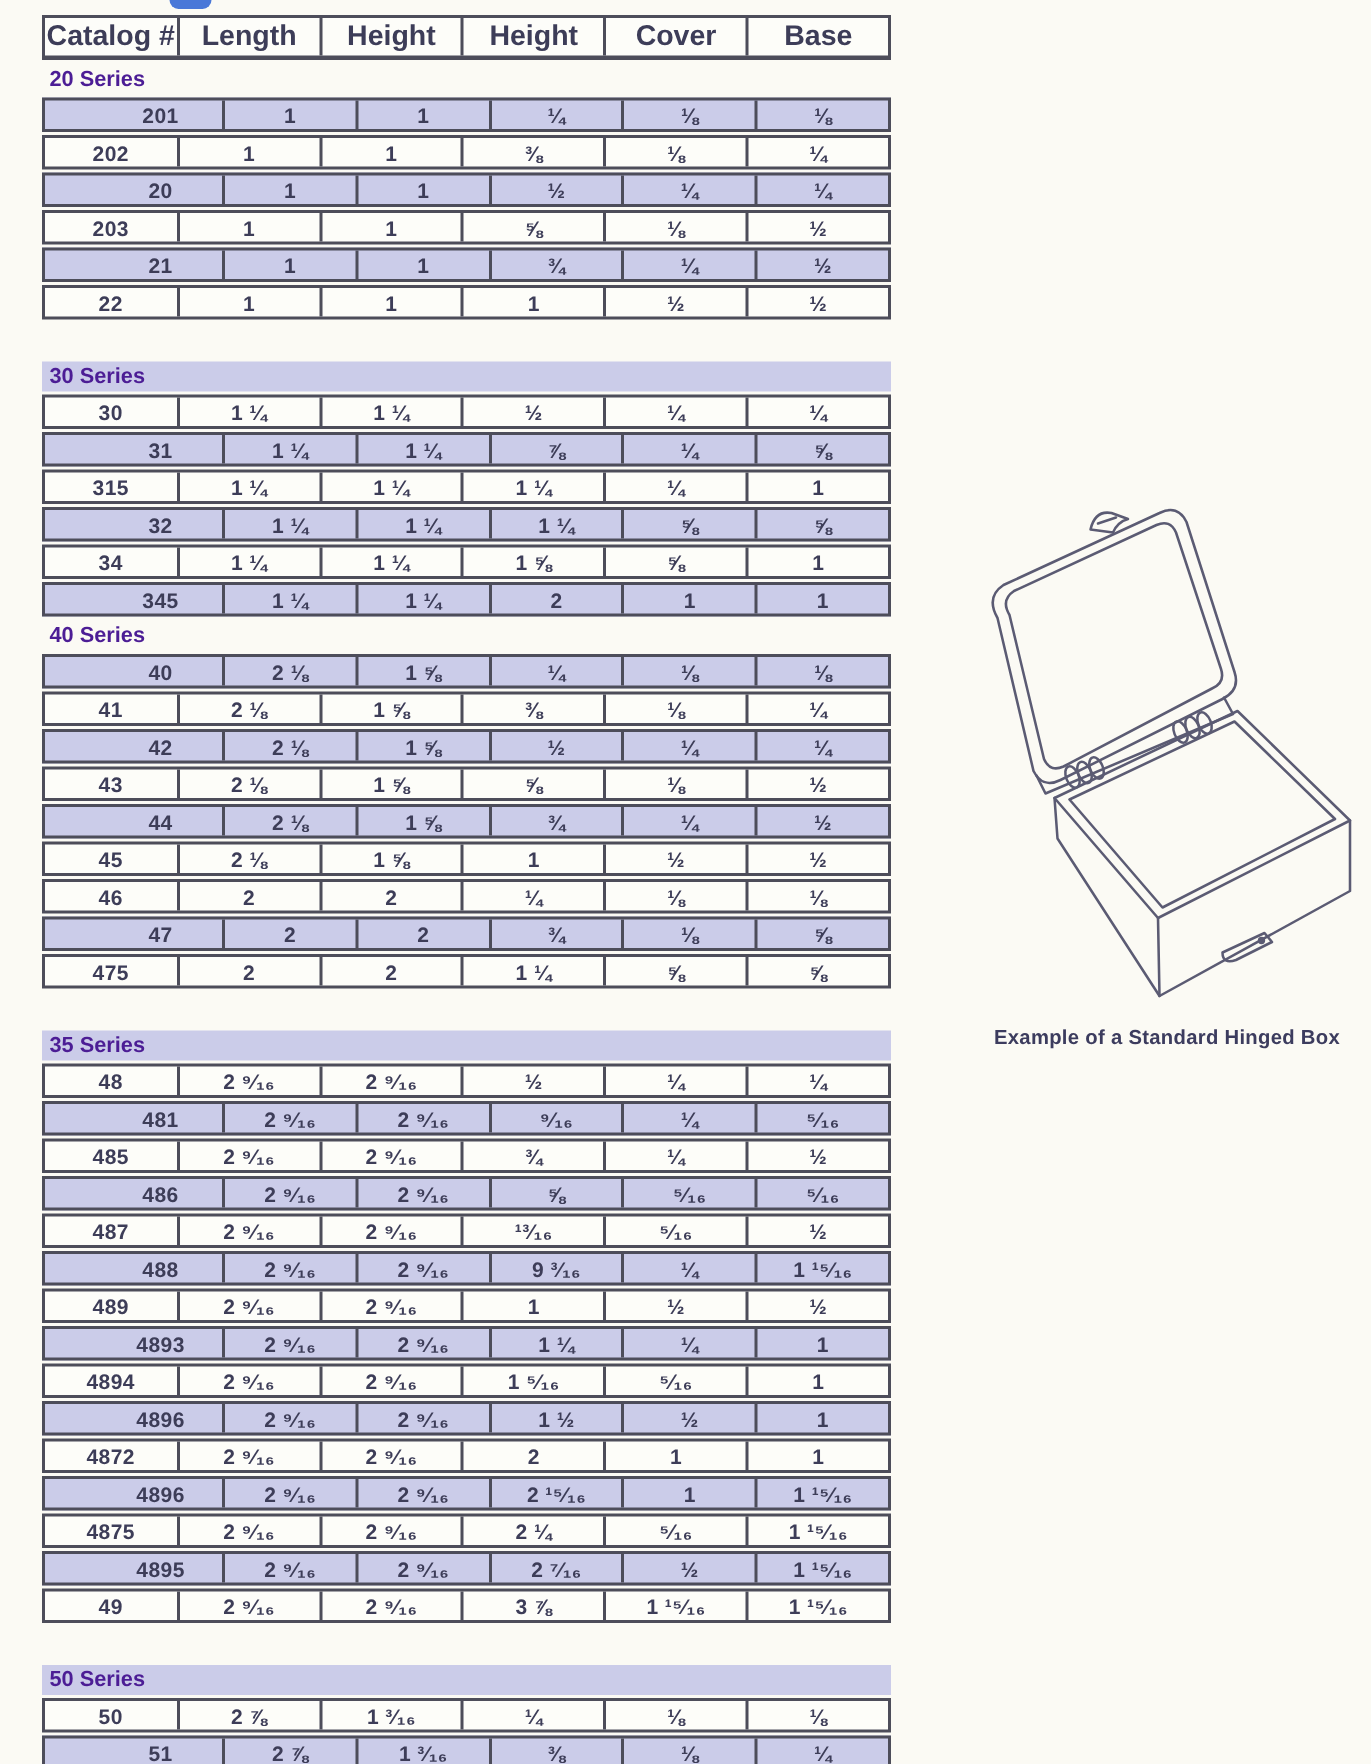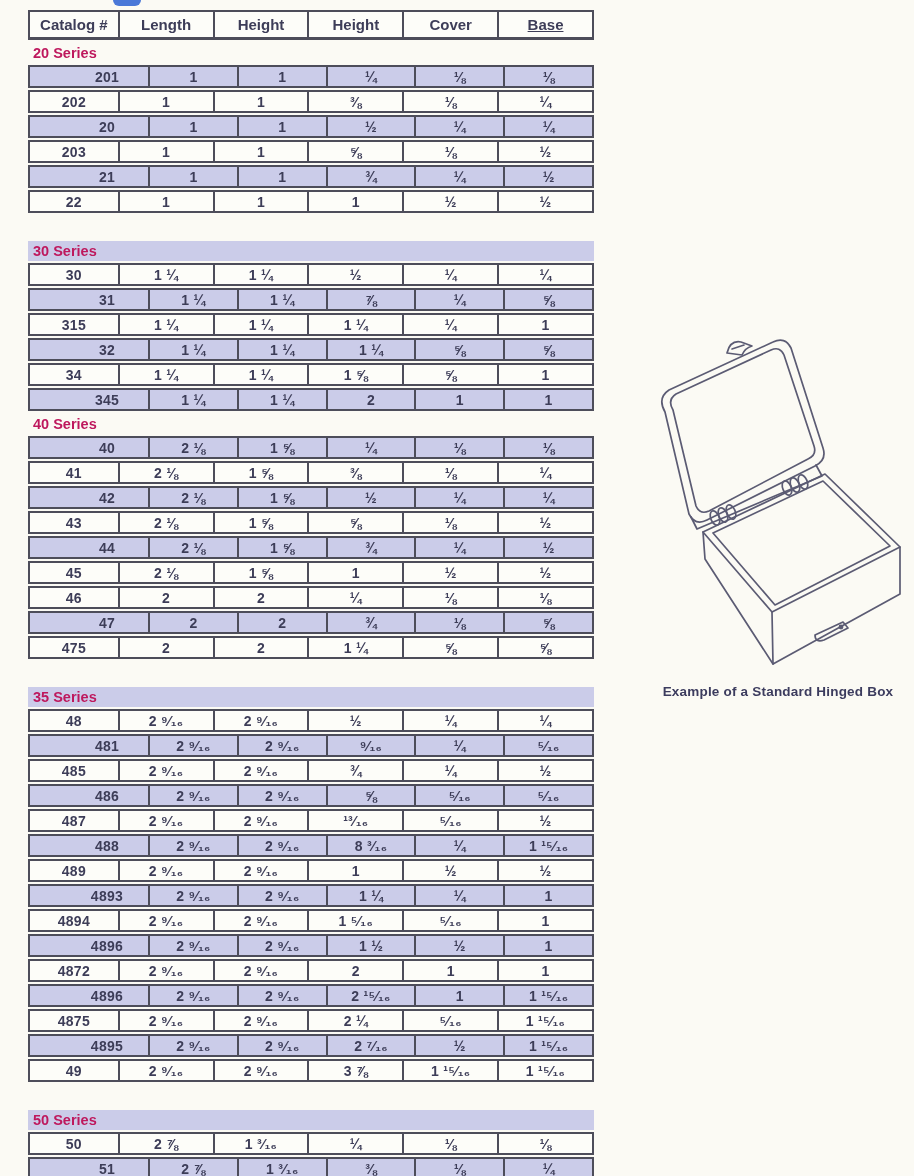--- a/index.html
+++ b/index.html
@@ -22,27 +22,27 @@
   .catalog-table{
     position:absolute;left:28px;top:10px;width:566px;
   }
   .hrow{
     display:flex;height:30px;align-items:stretch;
     border:2px solid var(--border);border-bottom-width:3px;
     background:var(--rowwhite);box-sizing:border-box;margin-bottom:1px;
   }
   .hcell{
     display:flex;align-items:center;justify-content:center;
-    font-size:15px;font-weight:700;color:var(--ink);
+    font-size:19px;font-weight:700;color:var(--ink);
     border-right:2px solid var(--border);
   }
-  .hcell:last-child{border-right:none;text-decoration:underline;}
+  .hcell:last-child{border-right:none;}
   .band{
     height:20px;margin:3px 0 2px 0;display:flex;align-items:center;
-    padding-left:5px;font-size:14.5px;font-weight:700;color:#be185d;
+    padding-left:5px;font-size:14.5px;font-weight:700;color:#4c1d95;
     box-sizing:border-box;
   }
   .band.shaded{background:var(--shade);margin-top:28px;}
   .row{
     display:flex;height:23px;border:2px solid var(--border);
     margin-bottom:2px;background:var(--rowwhite);box-sizing:border-box;
     align-items:stretch;
   }
   .row.shaded{background:var(--shade);padding-left:36px;}
   .cell{
@@ -286,21 +286,21 @@
         <div class="cell c1">2 ⁹⁄₁₆</div>
         <div class="cell c2">2 ⁹⁄₁₆</div>
         <div class="cell c3">¹³⁄₁₆</div>
         <div class="cell c4">⁵⁄₁₆</div>
         <div class="cell c5">½</div>
       </div>
       <div class="row shaded">
         <div class="cell c0">488</div>
         <div class="cell c1">2 ⁹⁄₁₆</div>
         <div class="cell c2">2 ⁹⁄₁₆</div>
-        <div class="cell c3">8 ³⁄₁₆</div>
+        <div class="cell c3">9 ³⁄₁₆</div>
         <div class="cell c4">¼</div>
         <div class="cell c5">1 ¹⁵⁄₁₆</div>
       </div>
       <div class="row">
         <div class="cell c0">489</div>
         <div class="cell c1">2 ⁹⁄₁₆</div>
         <div class="cell c2">2 ⁹⁄₁₆</div>
         <div class="cell c3">1</div>
         <div class="cell c4">½</div>
         <div class="cell c5">½</div>

